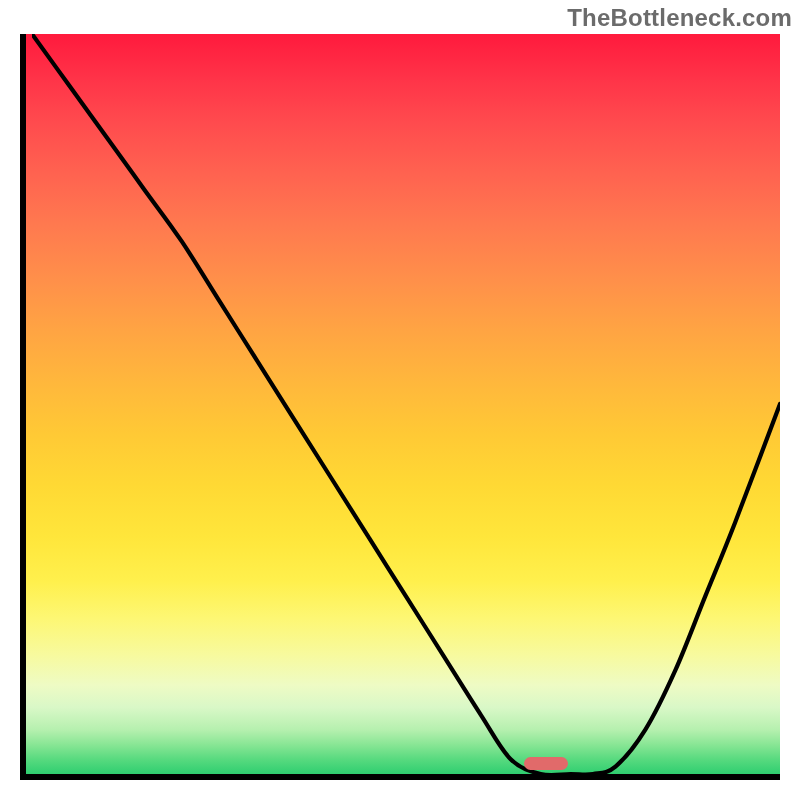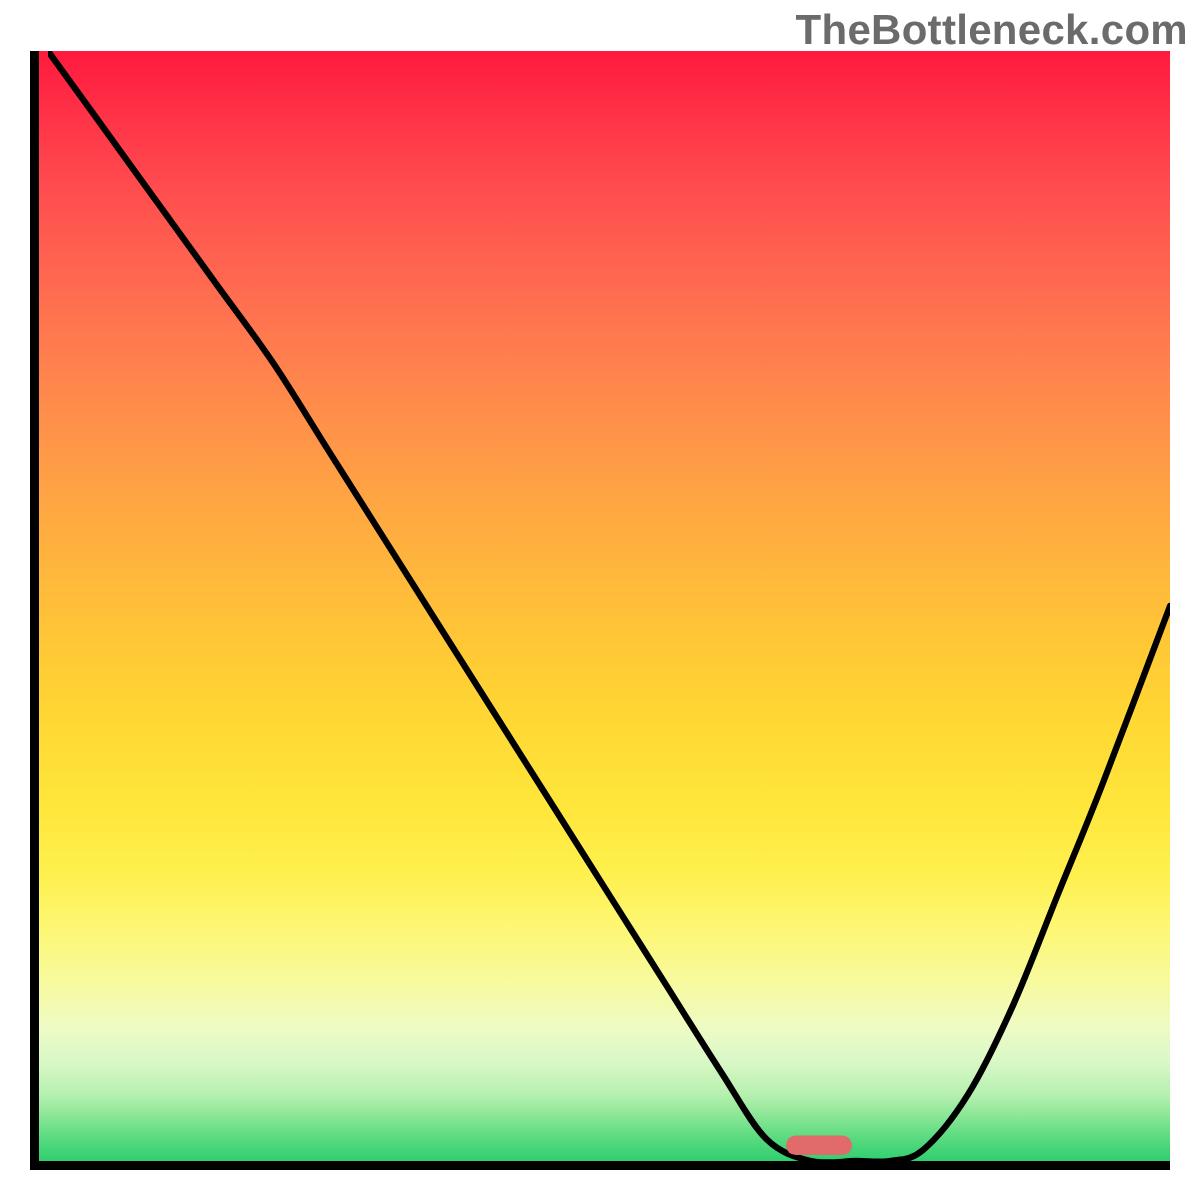--- a/index.html
+++ b/index.html
@@ -13,21 +13,21 @@
   .chart-container {
     position: relative;
     width: 800px;
     height: 800px;
   }
   .watermark {
     position: absolute;
     top: 4px;
     right: 8px;
     font-family: Arial, Helvetica, sans-serif;
-    font-size: 28px;
+    font-size: 24px;
     font-weight: bold;
     color: #6b6b6b;
     letter-spacing: 0.2px;
   }
   .plot-area {
     position: absolute;
     left: 20px;
     top: 34px;
     width: 760px;
     height: 746px;

